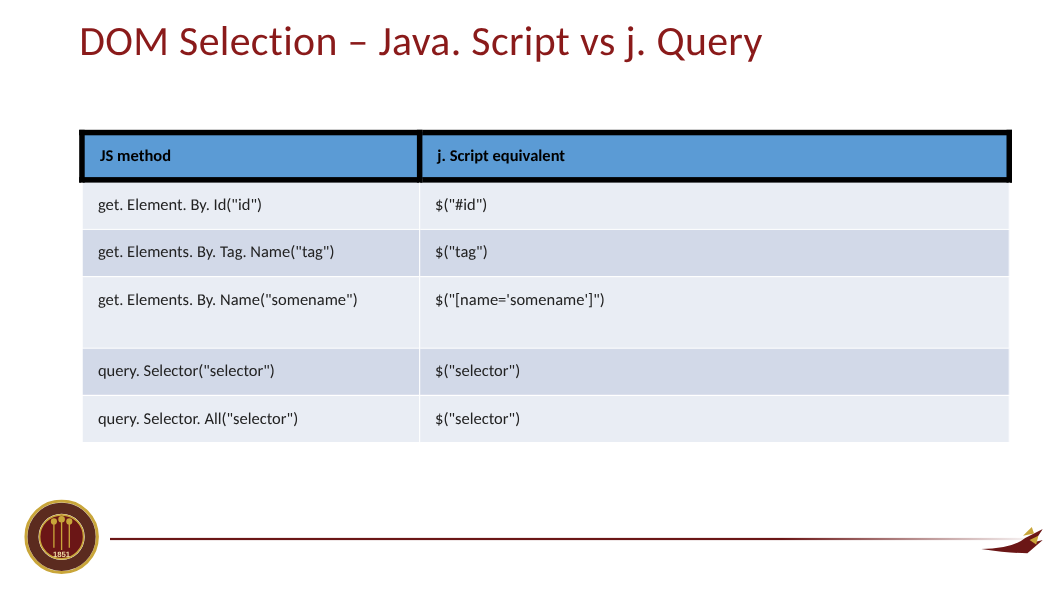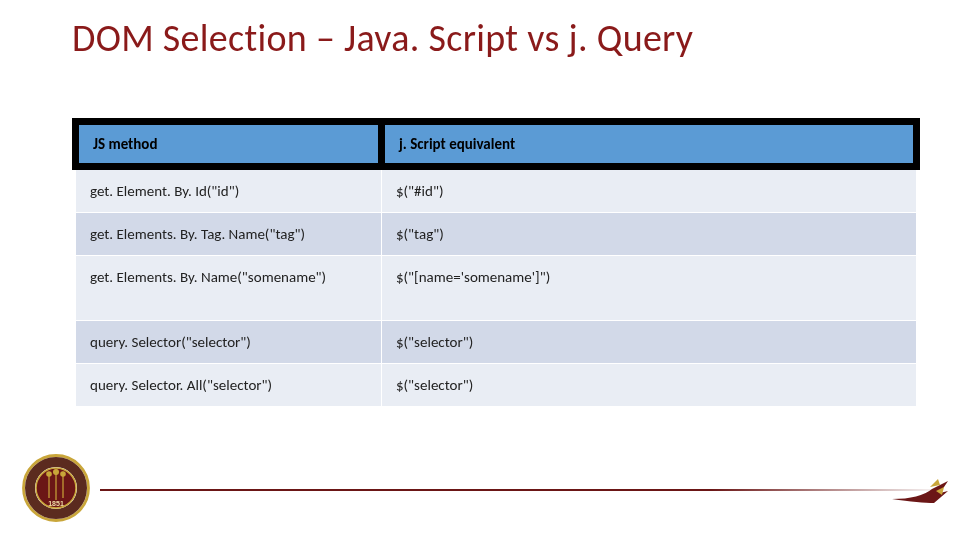--- a/index.html
+++ b/index.html
@@ -23,21 +23,21 @@
     border-collapse: collapse;
     font-size: 15px;
     color: #222;
   }
   table.cmp th {
     text-align: left;
     font-weight: 700;
     background: #5b9bd5;
     color: #000;
     padding: 10px 14px;
-    border: 7px solid #000000;
+    border: 5px solid #000000;
   }
   table.cmp td {
     padding: 12px 14px;
     border: 1px solid #fff;
     vertical-align: top;
   }
   table.cmp tbody tr:nth-child(odd)  td { background: #e9edf4; }
   table.cmp tbody tr:nth-child(even) td { background: #d2d9e8; }
   table.cmp tbody tr.tall td { padding-bottom: 34px; }
   table.cmp col.c1 { width: 308px; }

